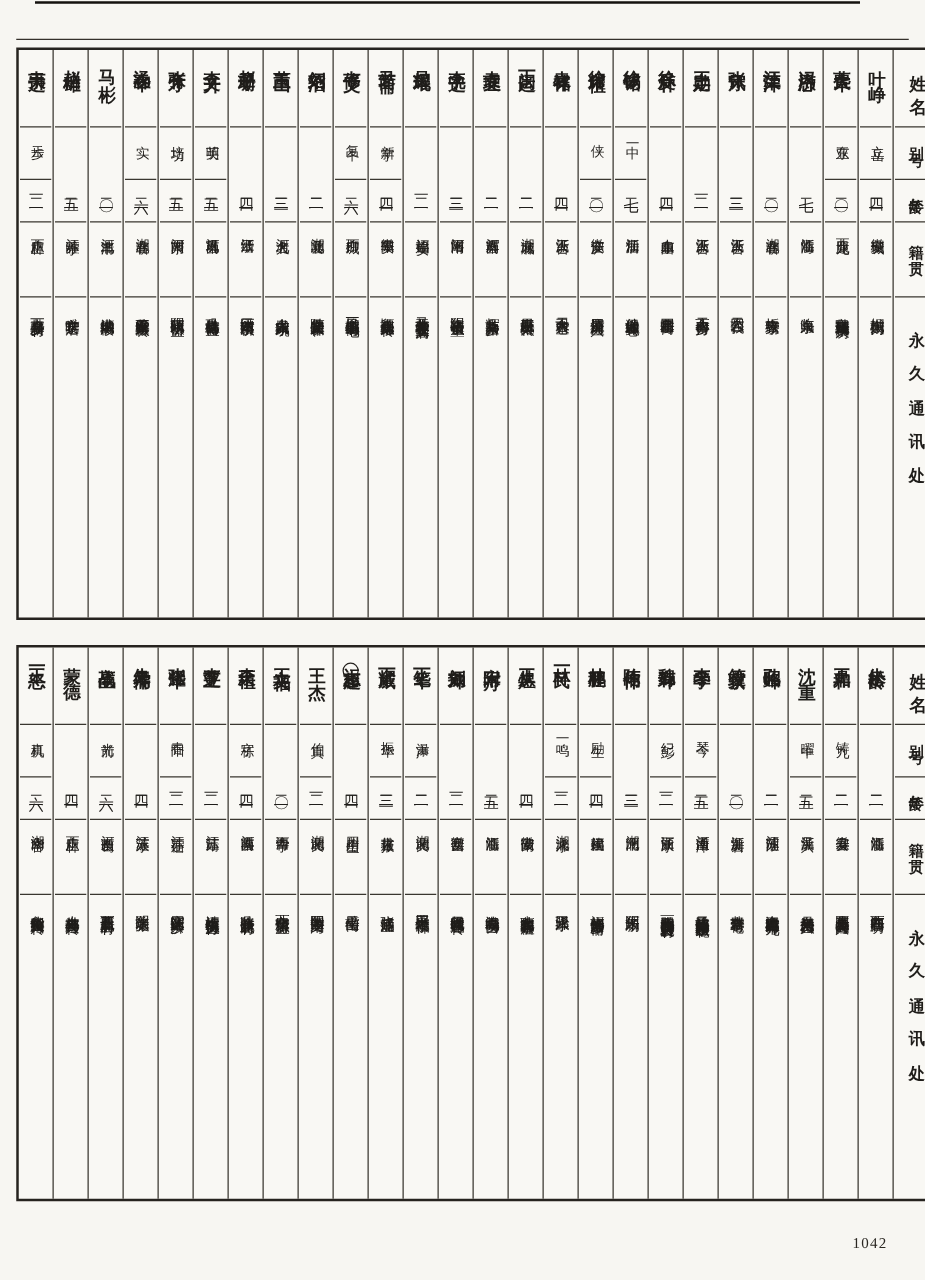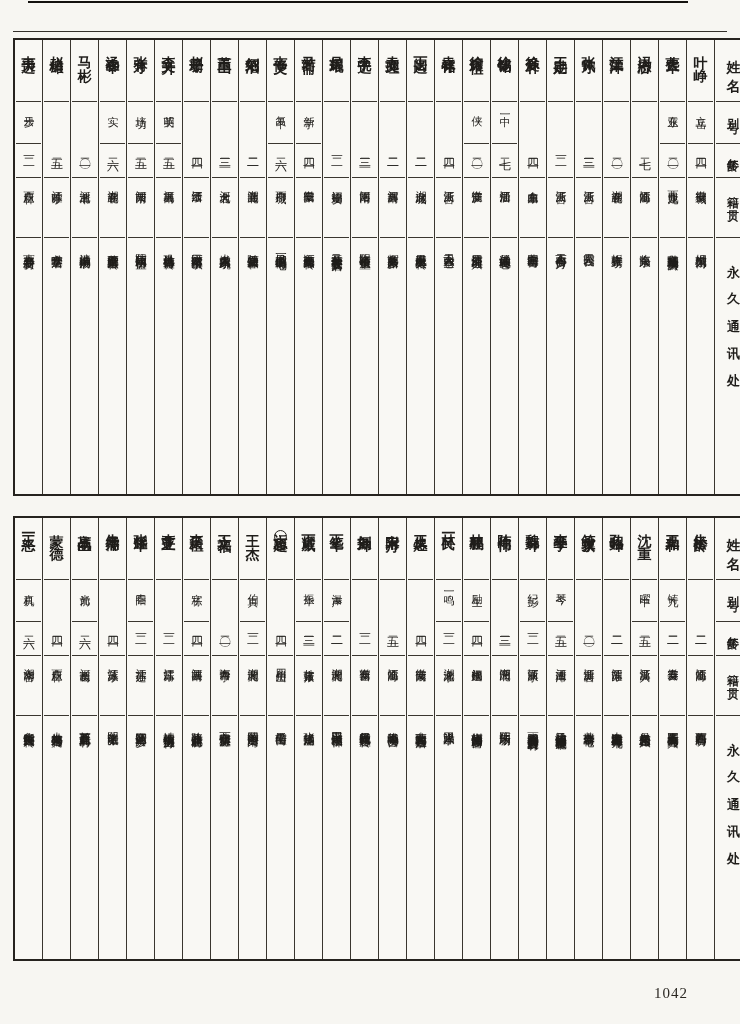--- a/index.html
+++ b/index.html
@@ -52,22 +52,22 @@
   .hdr .r-addr{font-size:13px;letter-spacing:2.1em;padding-top:16px;line-height:34px;}
 
   .name-2{letter-spacing:.9em;}
   .note-circle{
     display:inline-block;width:11px;height:11px;margin-top:2px;
     border:1px solid #26231f;border-radius:50%;
     font-size:8px;line-height:11px;font-weight:normal;
     text-align:center;letter-spacing:0;
   }
   .pageno{
-    position:absolute;right:52px;bottom:22px;
-    font-size:15px;letter-spacing:1px;color:#2a2722;
+    position:absolute;right:30px;bottom:22px;
+    font-size:12px;letter-spacing:1px;color:#2a2722;
   }
 </style>
 </head>
 <body>
 
 <div class="page">
   <div class="scan-top"></div>
   <div class="rule-above"></div>
 
   <div class="tbl tbl--1" id="table1">

